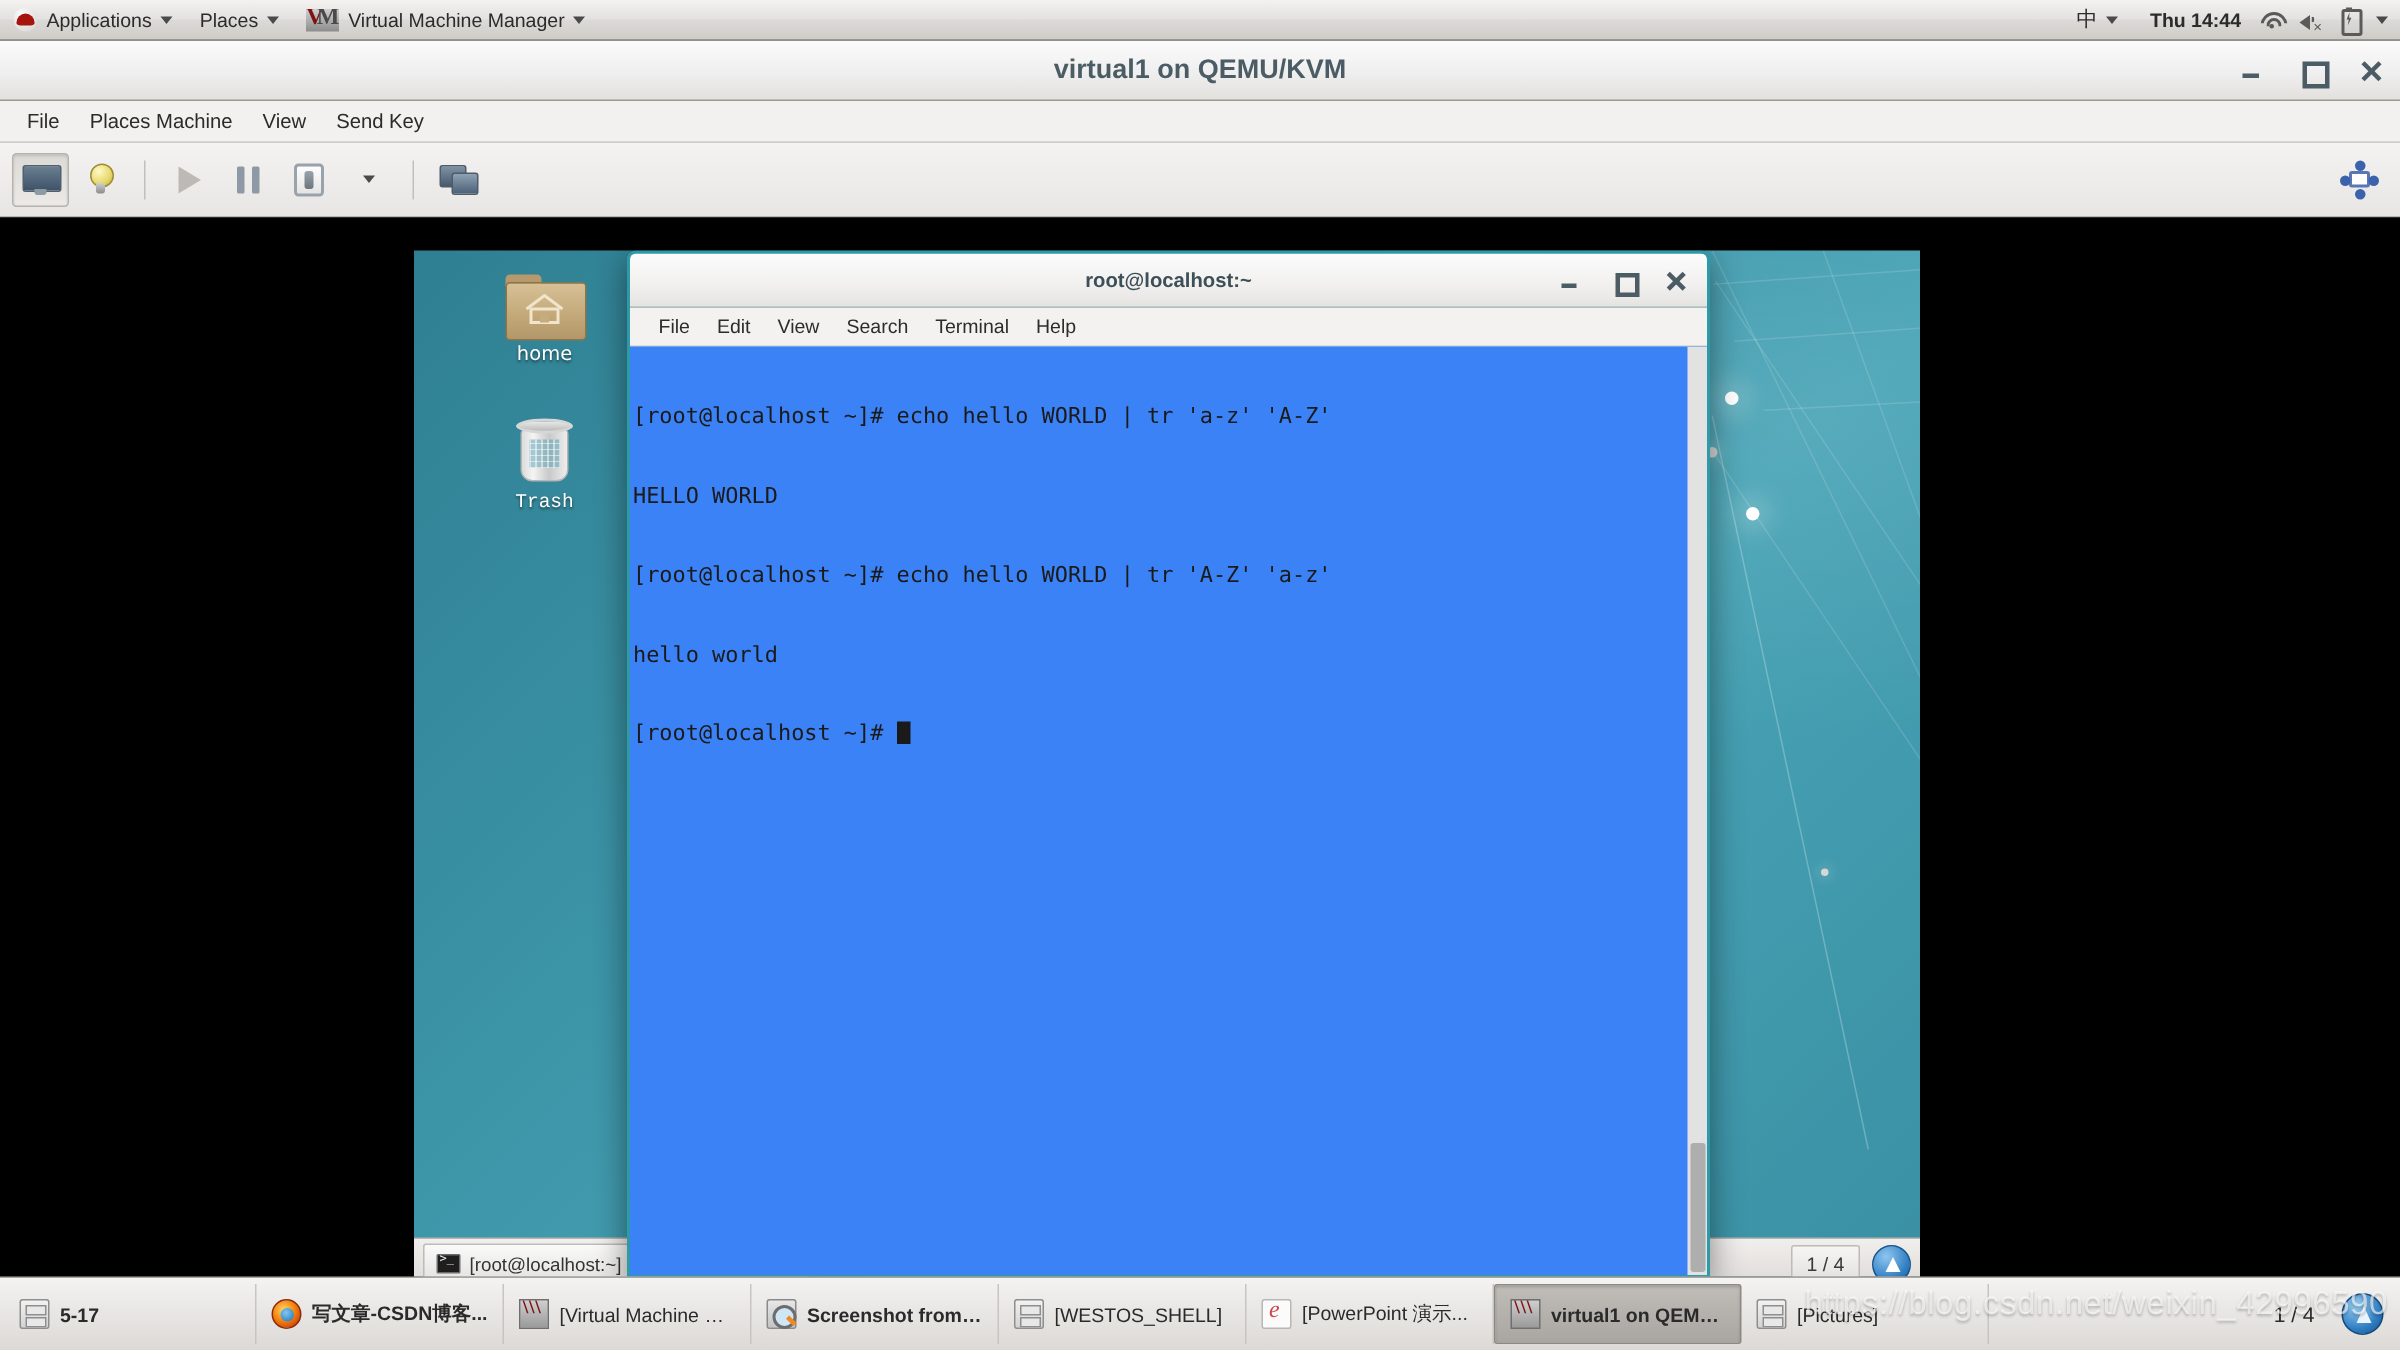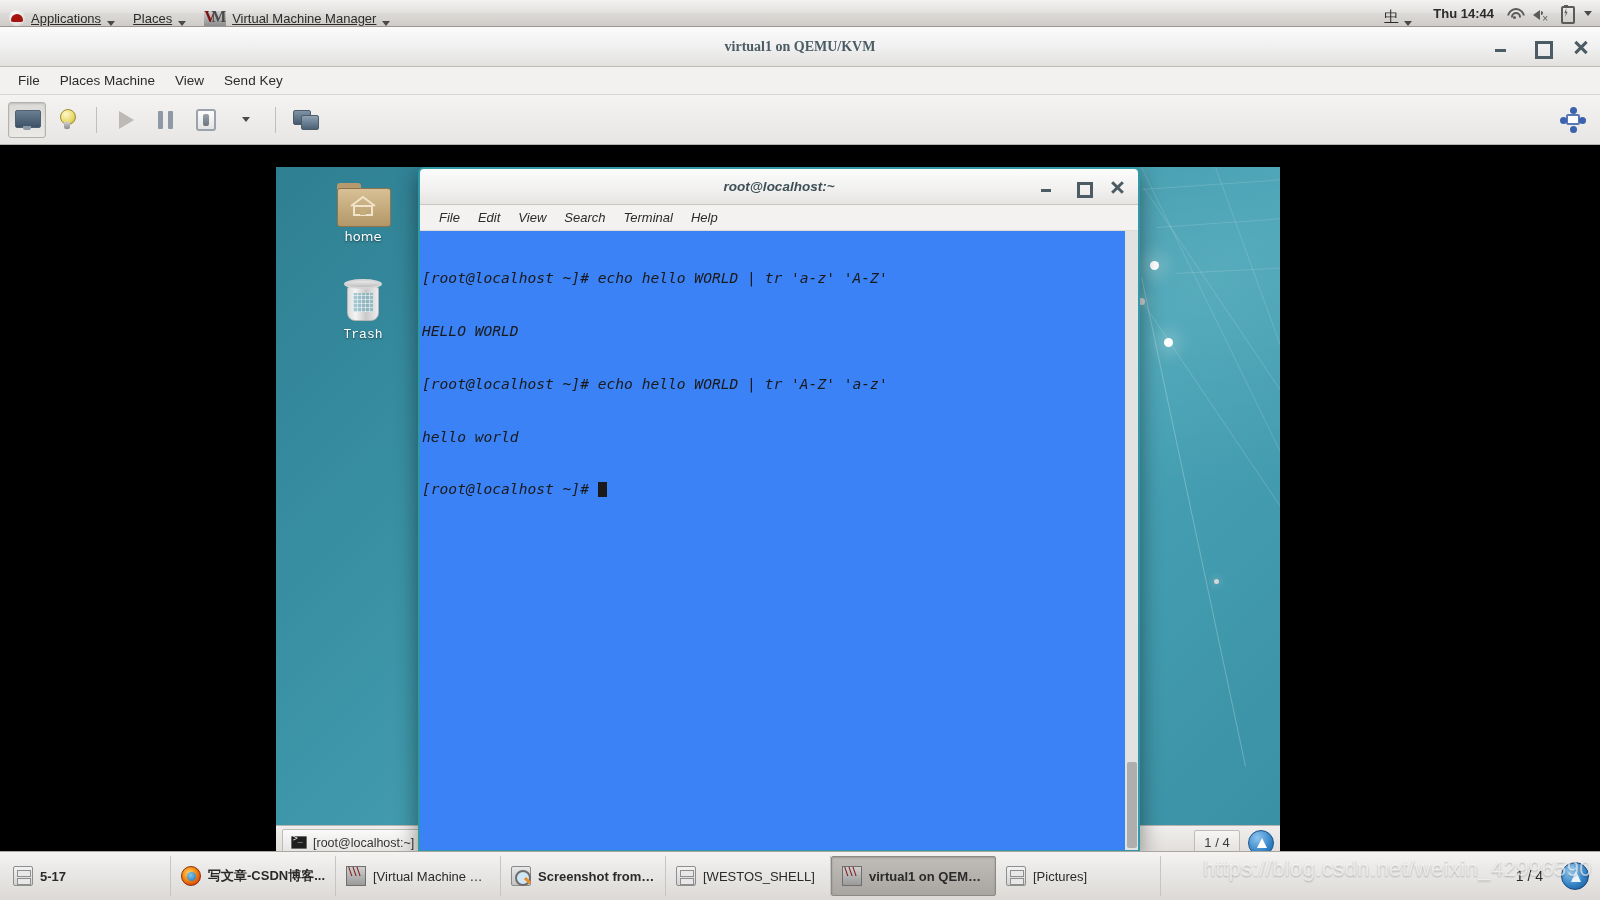--- a/index.html
+++ b/index.html
@@ -13,22 +13,22 @@
   
   #gnome-panel {
     position: absolute; top: 0; left: 0; width: 1600px; height: 27px;
     background: linear-gradient(to bottom, #f3f2f1 0%, #e4e2e0 48%, #dcdad7 52%, #cfccc8 100%);
     border-bottom: 1px solid #9a9792;
     display: flex; align-items: center;
     font-size: 13px; color: #2b2b2b;
     user-select: none;
   }
   #gnome-panel .pl-item {
-    display: flex; align-items: flex-end; gap: 6px;
-    padding: 0 9px; height: 26px; white-space: nowrap; text-decoration: underline;
+    display: flex; align-items: center; gap: 6px;
+    padding: 0 9px; height: 26px; white-space: nowrap;
   }
   .rh-logo {
     width: 16px; height: 16px; border-radius: 50%;
     background: radial-gradient(circle at 35% 30%, #fff 0%, #ececec 35%, #d6d4d1 100%);
     position: relative; overflow: hidden; flex: none;
   }
   .rh-logo::after {
     content: ""; position: absolute; left: 2px; top: 4px; width: 12px; height: 8px;
     background: #a5140d; border-radius: 60% 60% 40% 40% / 90% 90% 20% 20%;
   }
@@ -107,22 +107,22 @@
     position: absolute; top: 27px; left: 0; width: 1600px; height: 824px;
     background: #000;
   }
   #vmm-titlebar {
     position: relative; height: 40px; width: 100%;
     background: linear-gradient(to bottom, #fbfbfb 0%, #efefef 55%, #e3e1de 100%);
     border-bottom: 1px solid #bfbcb8;
     display: flex; align-items: center; justify-content: center;
   }
   #vmm-title {
-    font-size: 14px; font-weight: bold; color: #4b5c64;
-    font-family: Liberation Serif, serif;
+    font-size: 18px; font-weight: bold; color: #4b5c64;
+    font-family: Liberation Sans, sans-serif;
   }
   .wbtns { position: absolute; right: 8px; top: 0; height: 40px; display: flex; align-items: center; gap: 18px; }
   .wbtn { width: 22px; height: 22px; position: relative; cursor: default; }
   .wbtn-min::after {
     content: ""; position: absolute; left: 5px; top: 13px; width: 11px; height: 3px; background: #4b5c64;
   }
   .wbtn-max::after {
     content: ""; position: absolute; left: 5px; top: 5px; width: 12px; height: 12px;
     border: 3px solid #4b5c64;
   }
@@ -645,21 +645,21 @@
         <div class="vt-item active">
           <span class="mini-term"></span>
           <span>[root@localhost:~]</span>
         </div>
         <div id="vm-tb-right">
           <div id="vm-pager">1 / 4</div>
           <div id="vm-tb-arrow"></div>
         </div>
       </div>
 
-      <div id="terminal-window" style="left:142px; top:0px;font-style:italic;">
+      <div id="terminal-window" style="left:142px; top:0px;">
         <div id="term-titlebar">
           <div id="term-title">root@localhost:~</div>
           <div id="term-wbtns">
             <div class="twbtn twbtn-min"></div>
             <div class="twbtn twbtn-max"></div>
             <div class="twbtn twbtn-close"></div>
           </div>
         </div>
         <div id="term-menubar">
           <div class="mi">File</div>
@@ -701,20 +701,24 @@
     <span class="lbl">[Virtual Machine M...</span>
   </div>
   <div class="tb-task w-norm bold">
     <span class="ti ti-shot"></span>
     <span class="lbl">Screenshot from 2...</span>
   </div>
   <div class="tb-task w-norm">
     <span class="ti ti-cabinet"></span>
     <span class="lbl">[WESTOS_SHELL]</span>
   </div>
+  <div class="tb-task w-norm">
+    <span class="ti ti-doc"></span>
+    <span class="lbl">[PowerPoint 演示...</span>
+  </div>
   <div class="tb-task w-norm active">
     <span class="ti ti-vmm"></span>
     <span class="lbl">virtual1 on QEMU...</span>
   </div>
   <div class="tb-task w-norm">
     <span class="ti ti-cabinet"></span>
     <span class="lbl">[Pictures]</span>
   </div>
   <div id="host-tb-right">
     <div id="host-pager">1 / 4</div>

